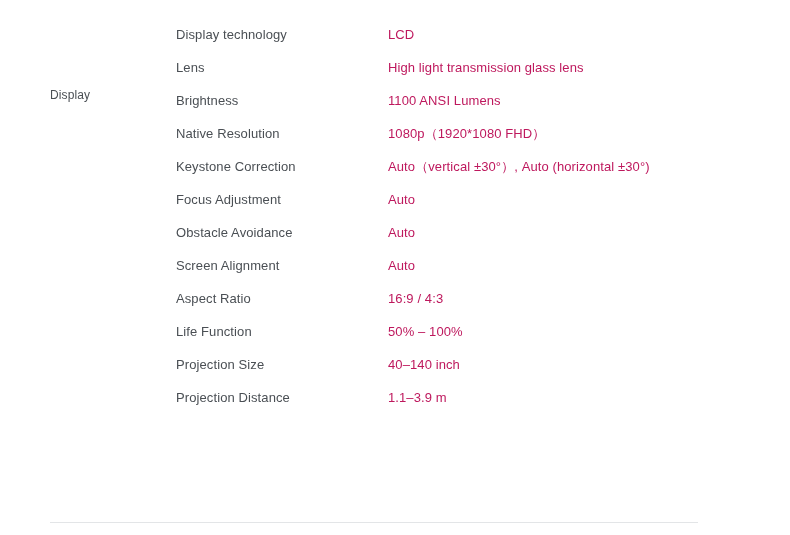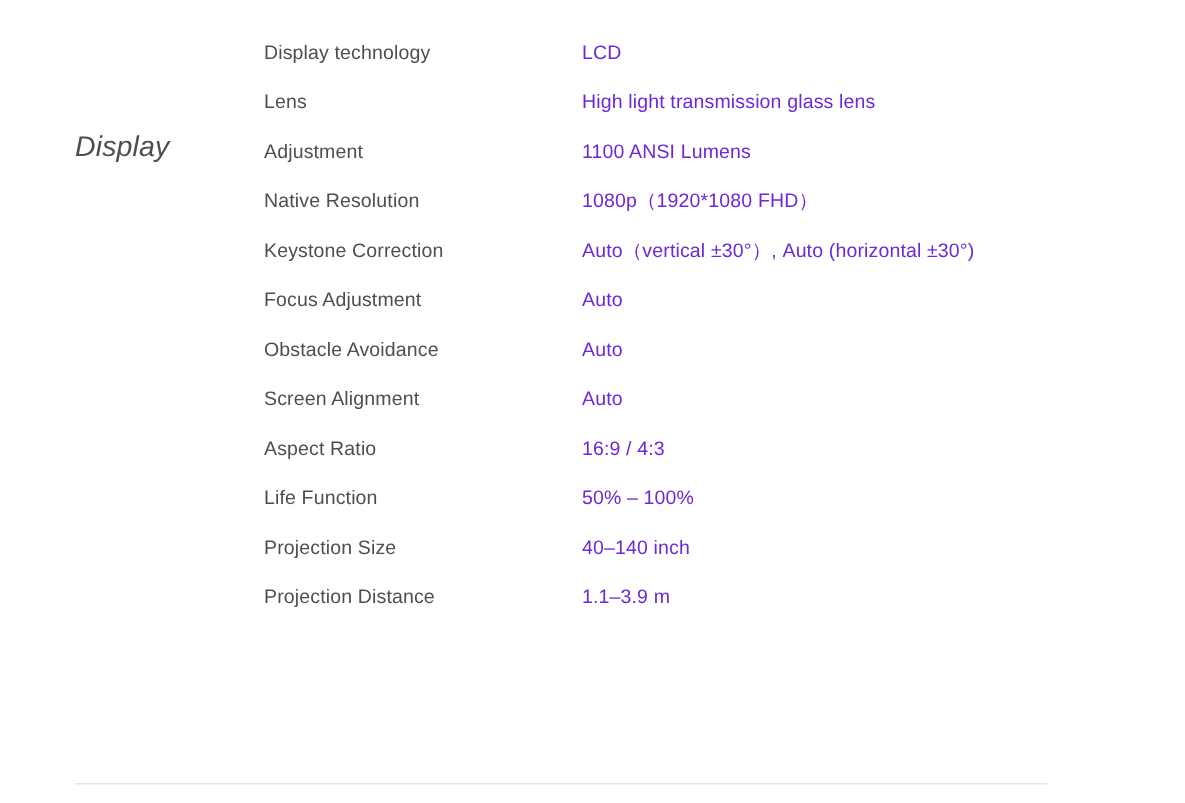--- a/index.html
+++ b/index.html
@@ -18,24 +18,23 @@
     position: relative;
     width: 790px;
     height: 535px;
     box-sizing: border-box;
     padding: 18px 0 0 0;
   }
   .section-title {
     position: absolute;
     left: 50px;
     top: 88px;
-    font-size: 19px;
+    font-size: 12px;
     color: #4a4f54;
     letter-spacing: 0.1px;
-    font-style: italic;
   }
   .spec-table {
     margin-left: 176px;
     border-collapse: collapse;
     width: 600px;
   }
   .spec-table tr {
     height: 33px;
   }
   .spec-table td {
@@ -44,21 +43,21 @@
     font-size: 13px;
     line-height: 33px;
     white-space: nowrap;
   }
   td.spec-label {
     width: 212px;
     color: #4a4f54;
     letter-spacing: 0.1px;
   }
   td.spec-value {
-    color: #6d28d9;
+    color: #be185d;
     letter-spacing: 0.1px;
   }
   .divider {
     position: absolute;
     left: 50px;
     top: 522px;
     width: 648px;
     height: 1px;
     background: #e3e5e7;
   }
@@ -74,21 +73,21 @@
     <tbody>
       <tr>
         <td class="spec-label">Display technology</td>
         <td class="spec-value">LCD</td>
       </tr>
       <tr>
         <td class="spec-label">Lens</td>
         <td class="spec-value">High light transmission glass lens</td>
       </tr>
       <tr>
-        <td class="spec-label">Adjustment</td>
+        <td class="spec-label">Brightness</td>
         <td class="spec-value">1100 ANSI Lumens</td>
       </tr>
       <tr>
         <td class="spec-label">Native Resolution</td>
         <td class="spec-value">1080p（1920*1080 FHD）</td>
       </tr>
       <tr>
         <td class="spec-label">Keystone Correction</td>
         <td class="spec-value">Auto（vertical ±30°）, Auto (horizontal ±30°)</td>
       </tr>

